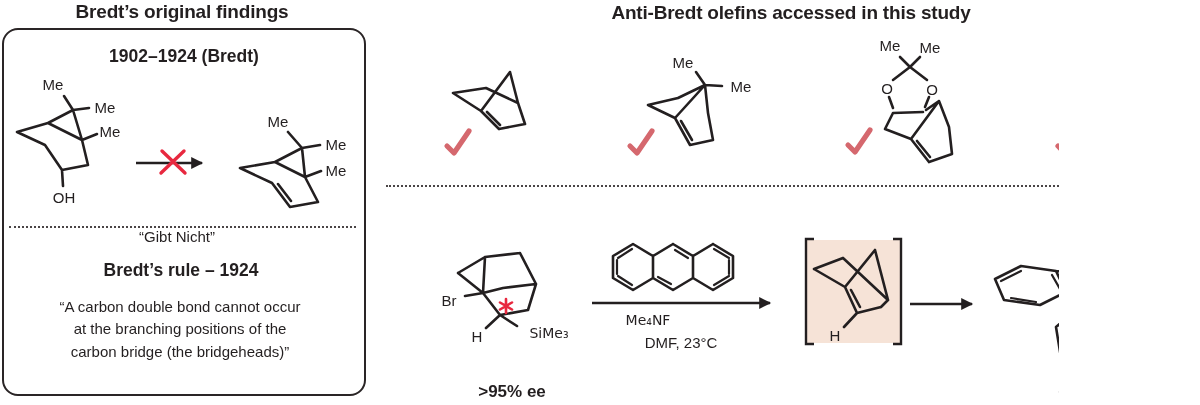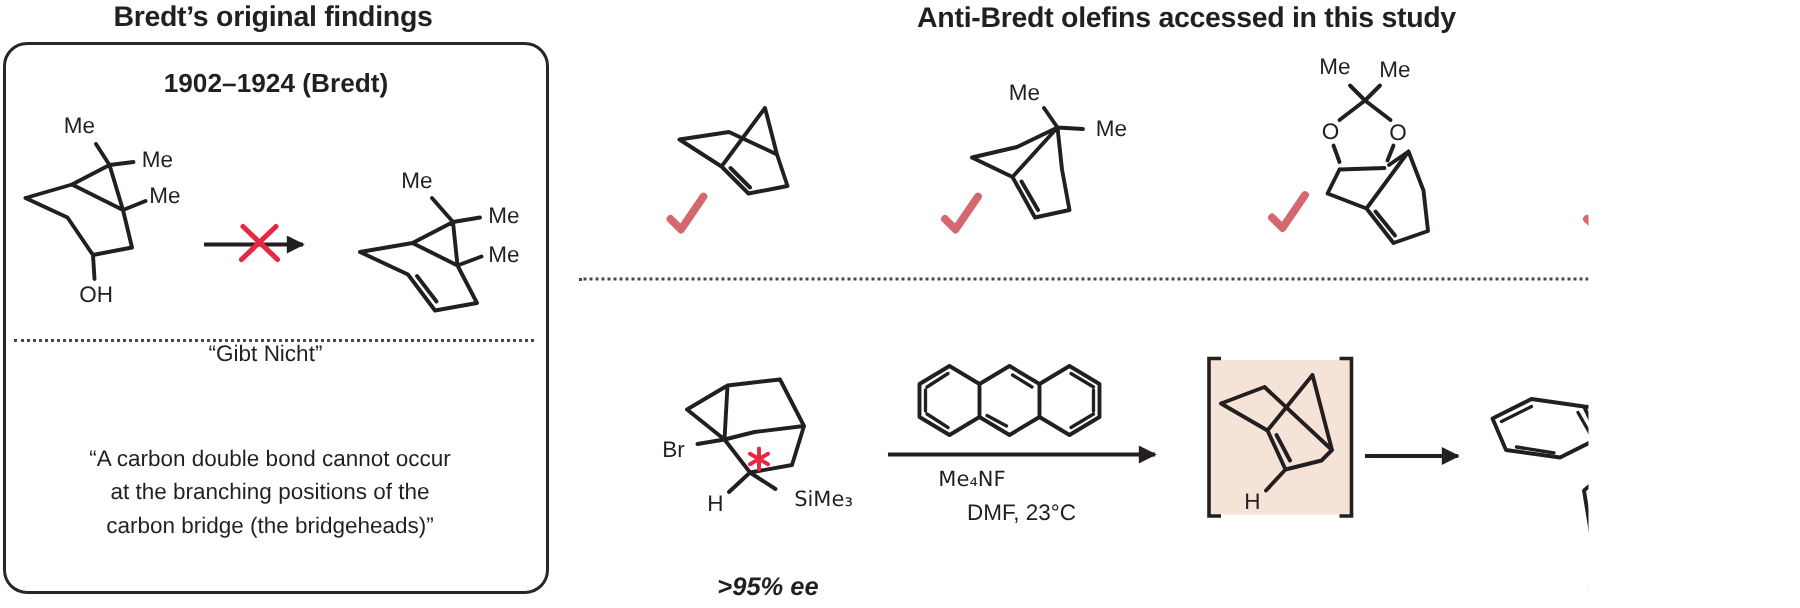--- a/index.html
+++ b/index.html
@@ -7,21 +7,21 @@
           font-family:"Liberation Sans",sans-serif;color:#231f20;overflow:hidden;}
   .lbl{position:absolute;transform:translate(-50%,-50%);white-space:nowrap;
        font-size:15px;line-height:1;color:#231f20;}
   .sub{font-family:"DejaVu Sans",sans-serif;font-size:14px;}
   .section-title{position:absolute;transform:translate(-50%,-50%);white-space:nowrap;
        font-size:19px;font-weight:700;letter-spacing:-0.2px;}
   .box-heading{position:absolute;transform:translate(-50%,-50%);white-space:nowrap;
        font-size:17.5px;font-weight:700;}
   .caption{font-size:15px;margin-top:40px;}
   .quote{font-size:15px;}
-  .ee{font-size:17px;font-weight:700;font-style:italic;}
+  .ee{font-size:17px;font-weight:700;}
   .rule-box{position:absolute;left:2px;top:28px;width:360px;height:364px;
        border:2.4px solid #2a2526;border-radius:16px;}
   .dot-h{position:absolute;border-top:2.2px dotted #4a4546;height:0;}
   .dot-box{left:9px;top:226px;width:347px;}
   .dot-right{left:386px;top:185px;width:812px;}
   svg{position:absolute;left:0;top:0;}
 </style>
 </head>
 <body>
 
@@ -138,20 +138,21 @@
   <span class="lbl" style="left:53px;top:84px">Me</span>
   <span class="lbl" style="left:105px;top:107px">Me</span>
   <span class="lbl" style="left:110px;top:131px">Me</span>
   <span class="lbl" style="left:64px;top:197px">OH</span>
   <span class="lbl caption" style="left:177px;top:196px">“Gibt Nicht”</span>
 
   <span class="lbl" style="left:278px;top:121px">Me</span>
   <span class="lbl" style="left:336px;top:144px">Me</span>
   <span class="lbl" style="left:336px;top:170px">Me</span>
 
+  <span class="box-heading" style="left:181px;top:270px">Bredt’s rule – 1924</span>
   <span class="lbl quote" style="left:180px;top:306px">“A carbon double bond cannot occur</span>
   <span class="lbl quote" style="left:180px;top:328px">at the branching positions of the</span>
   <span class="lbl quote" style="left:180px;top:351px">carbon bridge (the bridgeheads)”</span>
 
   <span class="section-title" style="left:791px;top:13px">Anti-Bredt olefins accessed in this study</span>
 
   <span class="lbl" style="left:683px;top:62px">Me</span>
   <span class="lbl" style="left:741px;top:86px">Me</span>
 
   <span class="lbl" style="left:890px;top:45px">Me</span>

